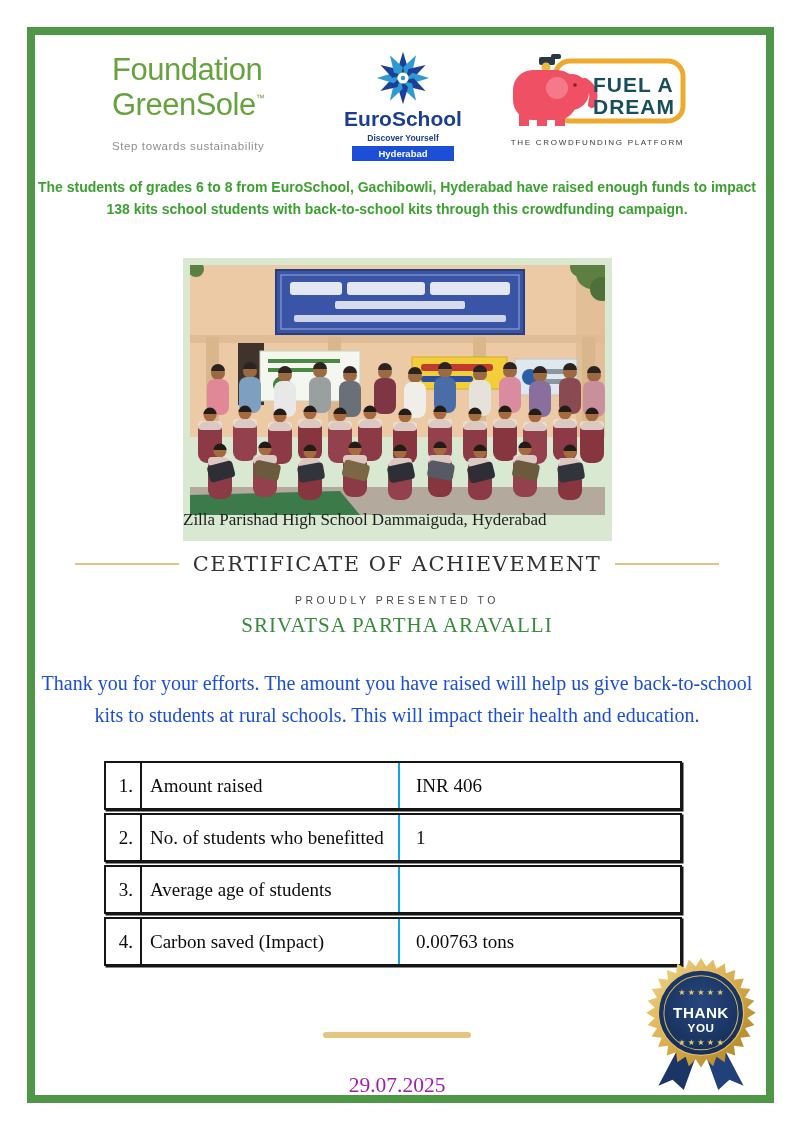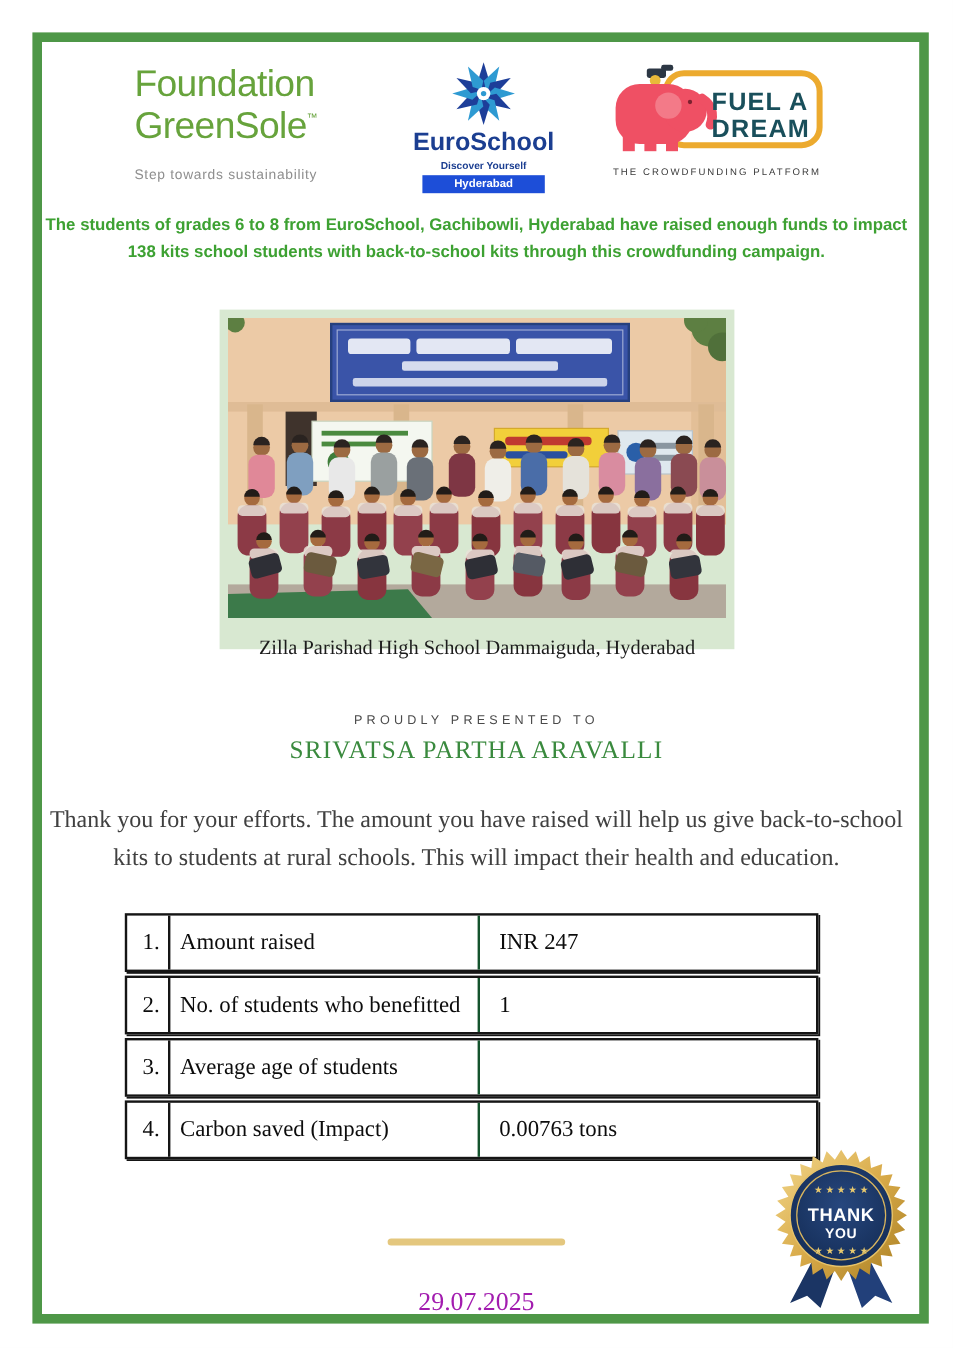--- a/index.html
+++ b/index.html
@@ -29,45 +29,45 @@
 
   
   .intro{position:absolute;left:37px;top:176px;width:720px;text-align:center;
          font-family:"Liberation Sans",sans-serif;font-size:14px;font-weight:bold;
          color:#3da132;line-height:1.6;}
 
   
   .photo-frame{position:absolute;left:183px;top:258px;width:429px;height:283px;
                background:#d8e8d1;}
   .photo-frame svg{position:absolute;left:7px;top:7px;}
-  .photo-caption{position:absolute;left:0;right:0;top:272px;text-align:center;
+  .photo-caption{position:absolute;left:0;right:0;top:252px;text-align:left;
                  font-size:17px;color:#1c1c1c;}
 
   
   .cert-title-row{position:absolute;left:0;right:0;top:552px;display:flex;
                   align-items:center;justify-content:center;gap:14px;}
   .rule{width:104px;height:2px;background:#dfc584;}
   .cert-title{font-family:"DejaVu Serif",serif;font-size:21px;letter-spacing:1.5px;
               color:#323232;white-space:nowrap;}
   .presented{position:absolute;left:0;right:0;top:594px;text-align:center;
              font-family:"Liberation Sans",sans-serif;font-size:10.5px;
              letter-spacing:3.5px;color:#4a4a4a;}
   .recipient{position:absolute;left:0;right:0;top:613px;text-align:center;
              font-size:21px;letter-spacing:1px;color:#3a8a3e;}
   .thanks{position:absolute;left:27px;top:667px;width:740px;text-align:center;
-          font-size:20px;color:#404040;line-height:1.6;}
+          font-size:20px;color:#1d4ed8;line-height:1.6;}
 
   
   .stats{position:absolute;left:104px;top:761px;width:578px;}
   .stat-row{display:grid;grid-template-columns:36px 258px 1fr;height:45px;
             border:2px solid #151515;box-shadow:1.5px 1.5px 0 #151515;
             background:#fff;margin-bottom:3px;font-size:19px;color:#0c0c0c;}
   .cell-num{border-right:2px solid #151515;display:flex;align-items:center;
             justify-content:flex-end;padding-right:7px;}
-  .cell-label{border-right:2px solid #14532d;display:flex;align-items:center;
+  .cell-label{border-right:2px solid #0ea5e9;display:flex;align-items:center;
               padding-left:8px;}
   .cell-value{display:flex;align-items:center;padding-left:16px;}
 
   
   .badge{position:absolute;left:640px;top:956px;width:122px;height:140px;}
   .date-rule{position:absolute;left:323px;top:1032px;width:148px;height:6px;
              border-radius:3px;background:#e4c77e;}
   .date{position:absolute;left:0;right:0;top:1042px;text-align:center;
         font-size:21.5px;color:#a21caf;margin-top:31px;}
 </style>
@@ -227,29 +227,34 @@
       <rect x="153" y="197" width="26" height="17" rx="4" fill="#7a6744" transform="rotate(14 166 205)"></rect>
       <rect x="198" y="199" width="26" height="17" rx="4" fill="#2e2f36" transform="rotate(-12 211 207)"></rect>
       <rect x="238" y="197" width="26" height="17" rx="4" fill="#555a64" transform="rotate(10 251 205)"></rect>
       <rect x="278" y="199" width="26" height="17" rx="4" fill="#2e2f36" transform="rotate(-14 291 207)"></rect>
       <rect x="323" y="197" width="26" height="17" rx="4" fill="#6b5a3e" transform="rotate(12 336 205)"></rect>
       <rect x="368" y="199" width="26" height="17" rx="4" fill="#32343c" transform="rotate(-10 381 207)"></rect>
     </svg>
     <div class="photo-caption">Zilla Parishad High School Dammaiguda, Hyderabad</div>
   </div>
 
+  <div class="cert-title-row">
+    <div class="rule"></div>
+    <div class="cert-title">CERTIFICATE OF ACHIEVEMENT</div>
+    <div class="rule"></div>
+  </div>
   <div class="presented">PROUDLY PRESENTED TO</div>
   <div class="recipient">SRIVATSA PARTHA ARAVALLI</div>
   <div class="thanks">Thank you for your efforts. The amount you have raised will help us give back-to-school kits to students at rural schools. This will impact their health and education.</div>
 
   <div class="stats">
     <div class="stat-row">
       <div class="cell-num">1.</div>
       <div class="cell-label">Amount raised</div>
-      <div class="cell-value">INR 247</div>
+      <div class="cell-value">INR 406</div>
     </div>
     <div class="stat-row">
       <div class="cell-num">2.</div>
       <div class="cell-label">No. of students who benefitted</div>
       <div class="cell-value">1</div>
     </div>
     <div class="stat-row">
       <div class="cell-num">3.</div>
       <div class="cell-label">Average age of students</div>
     </div>

